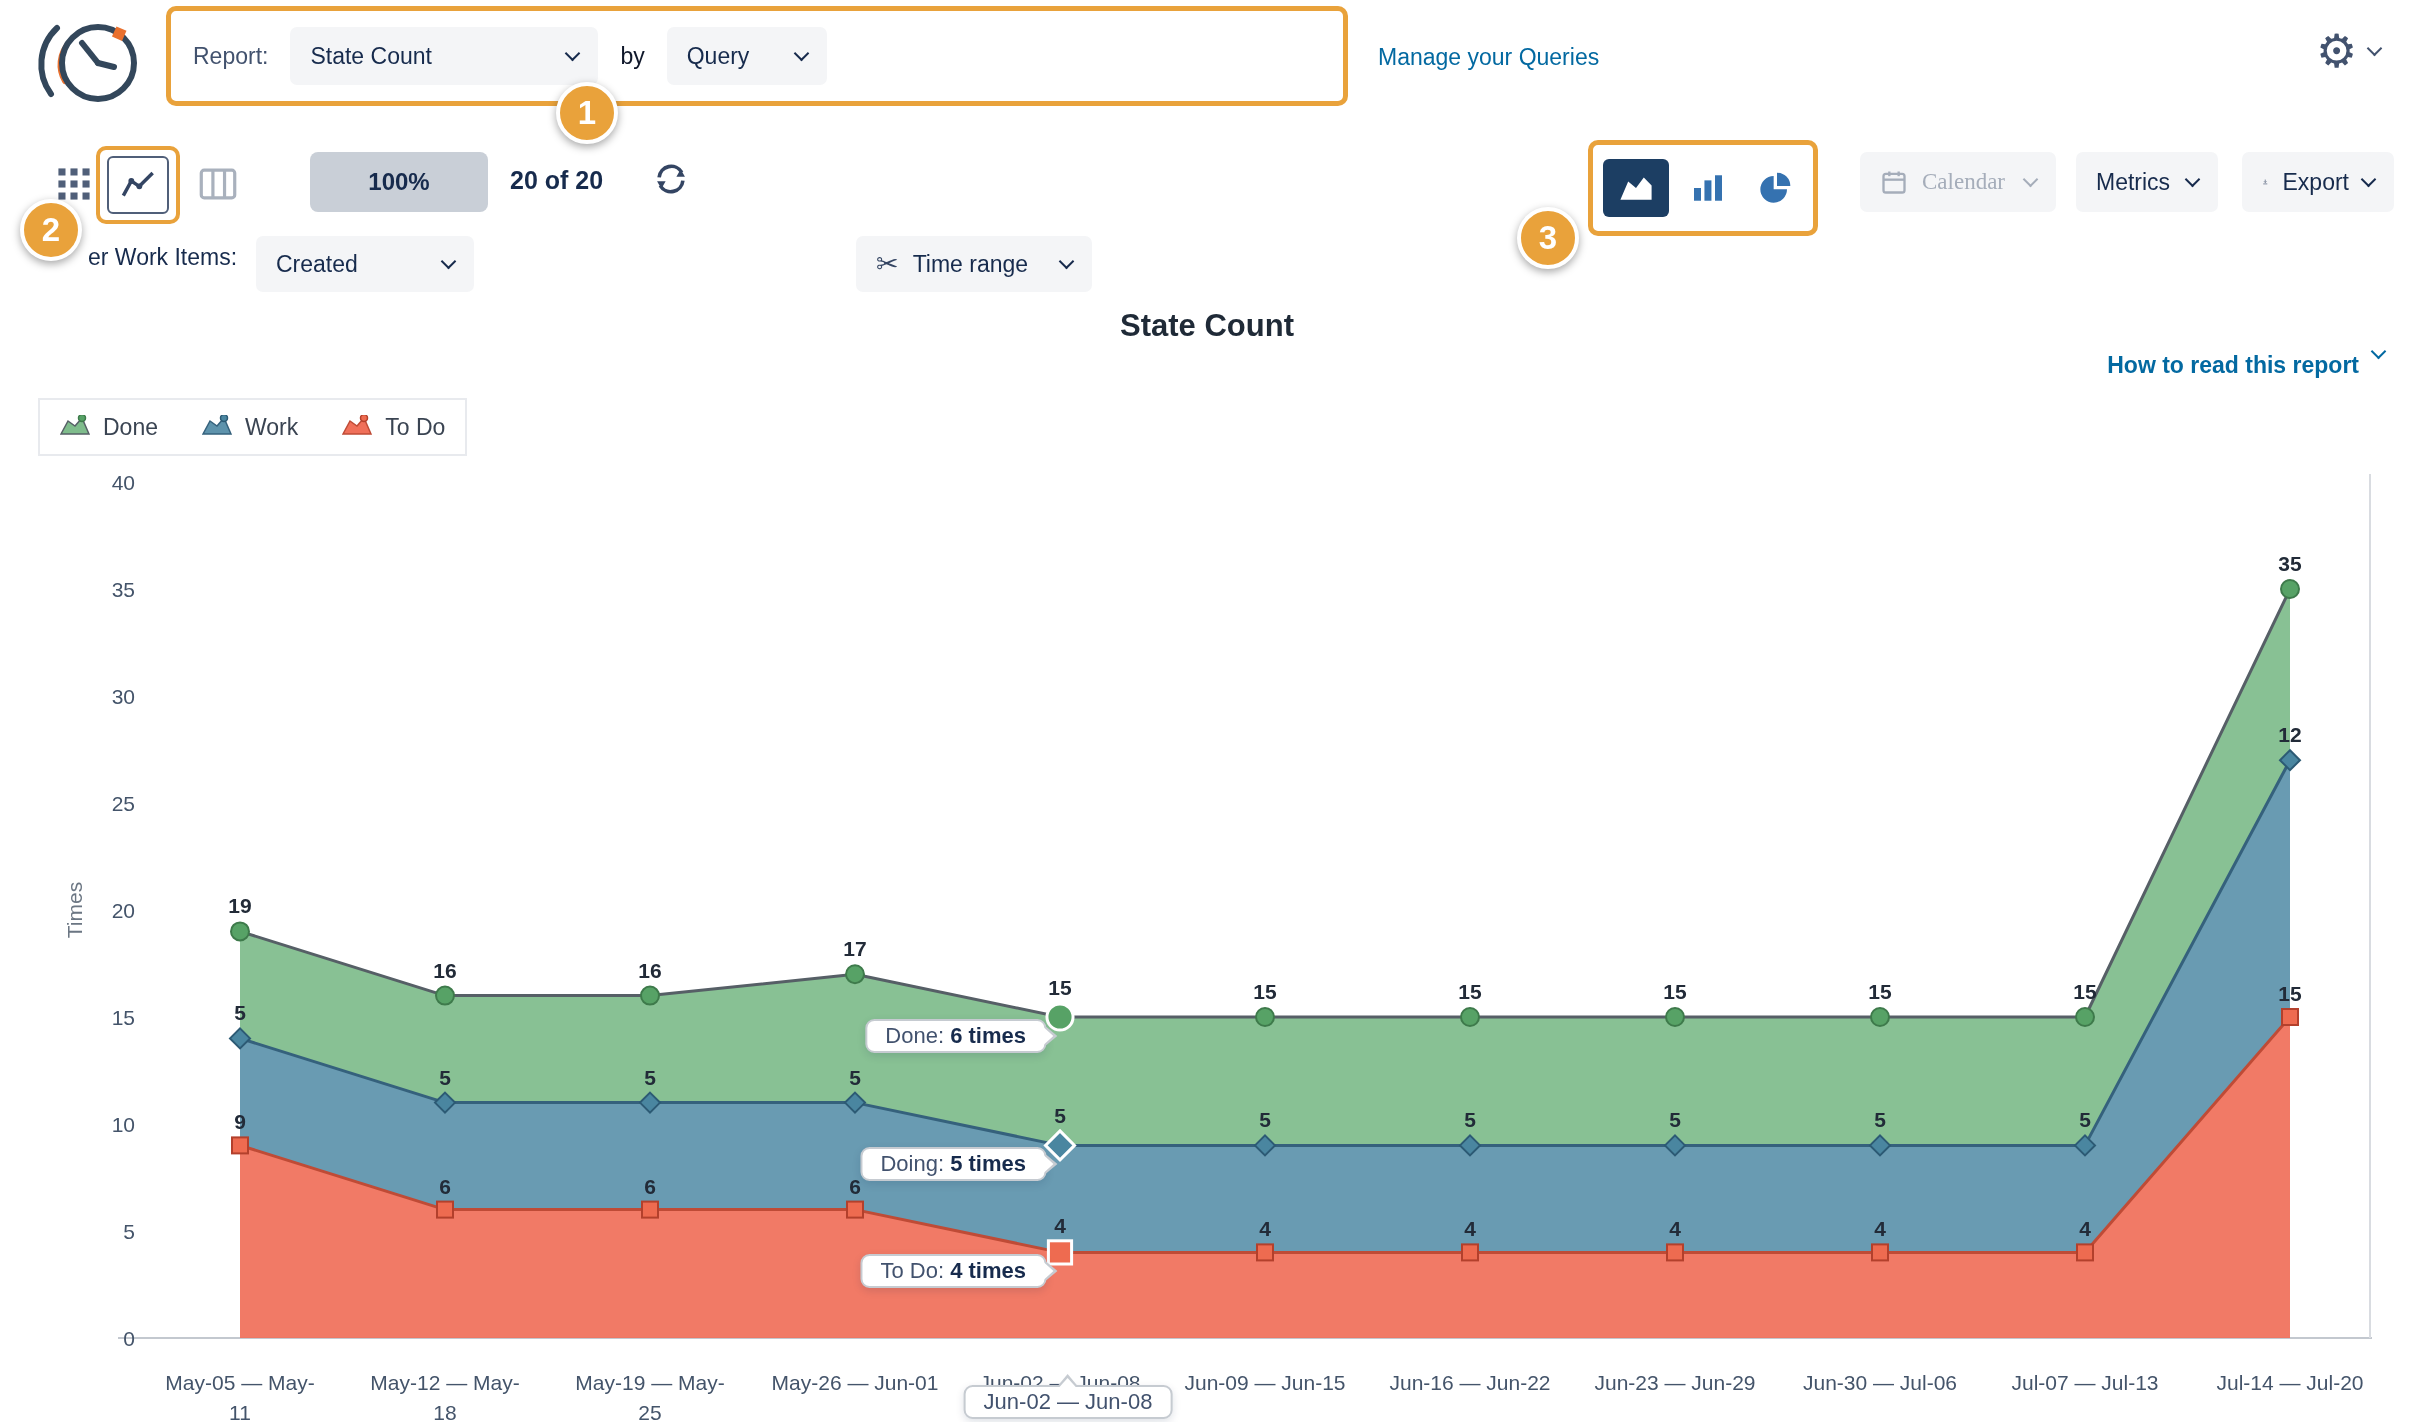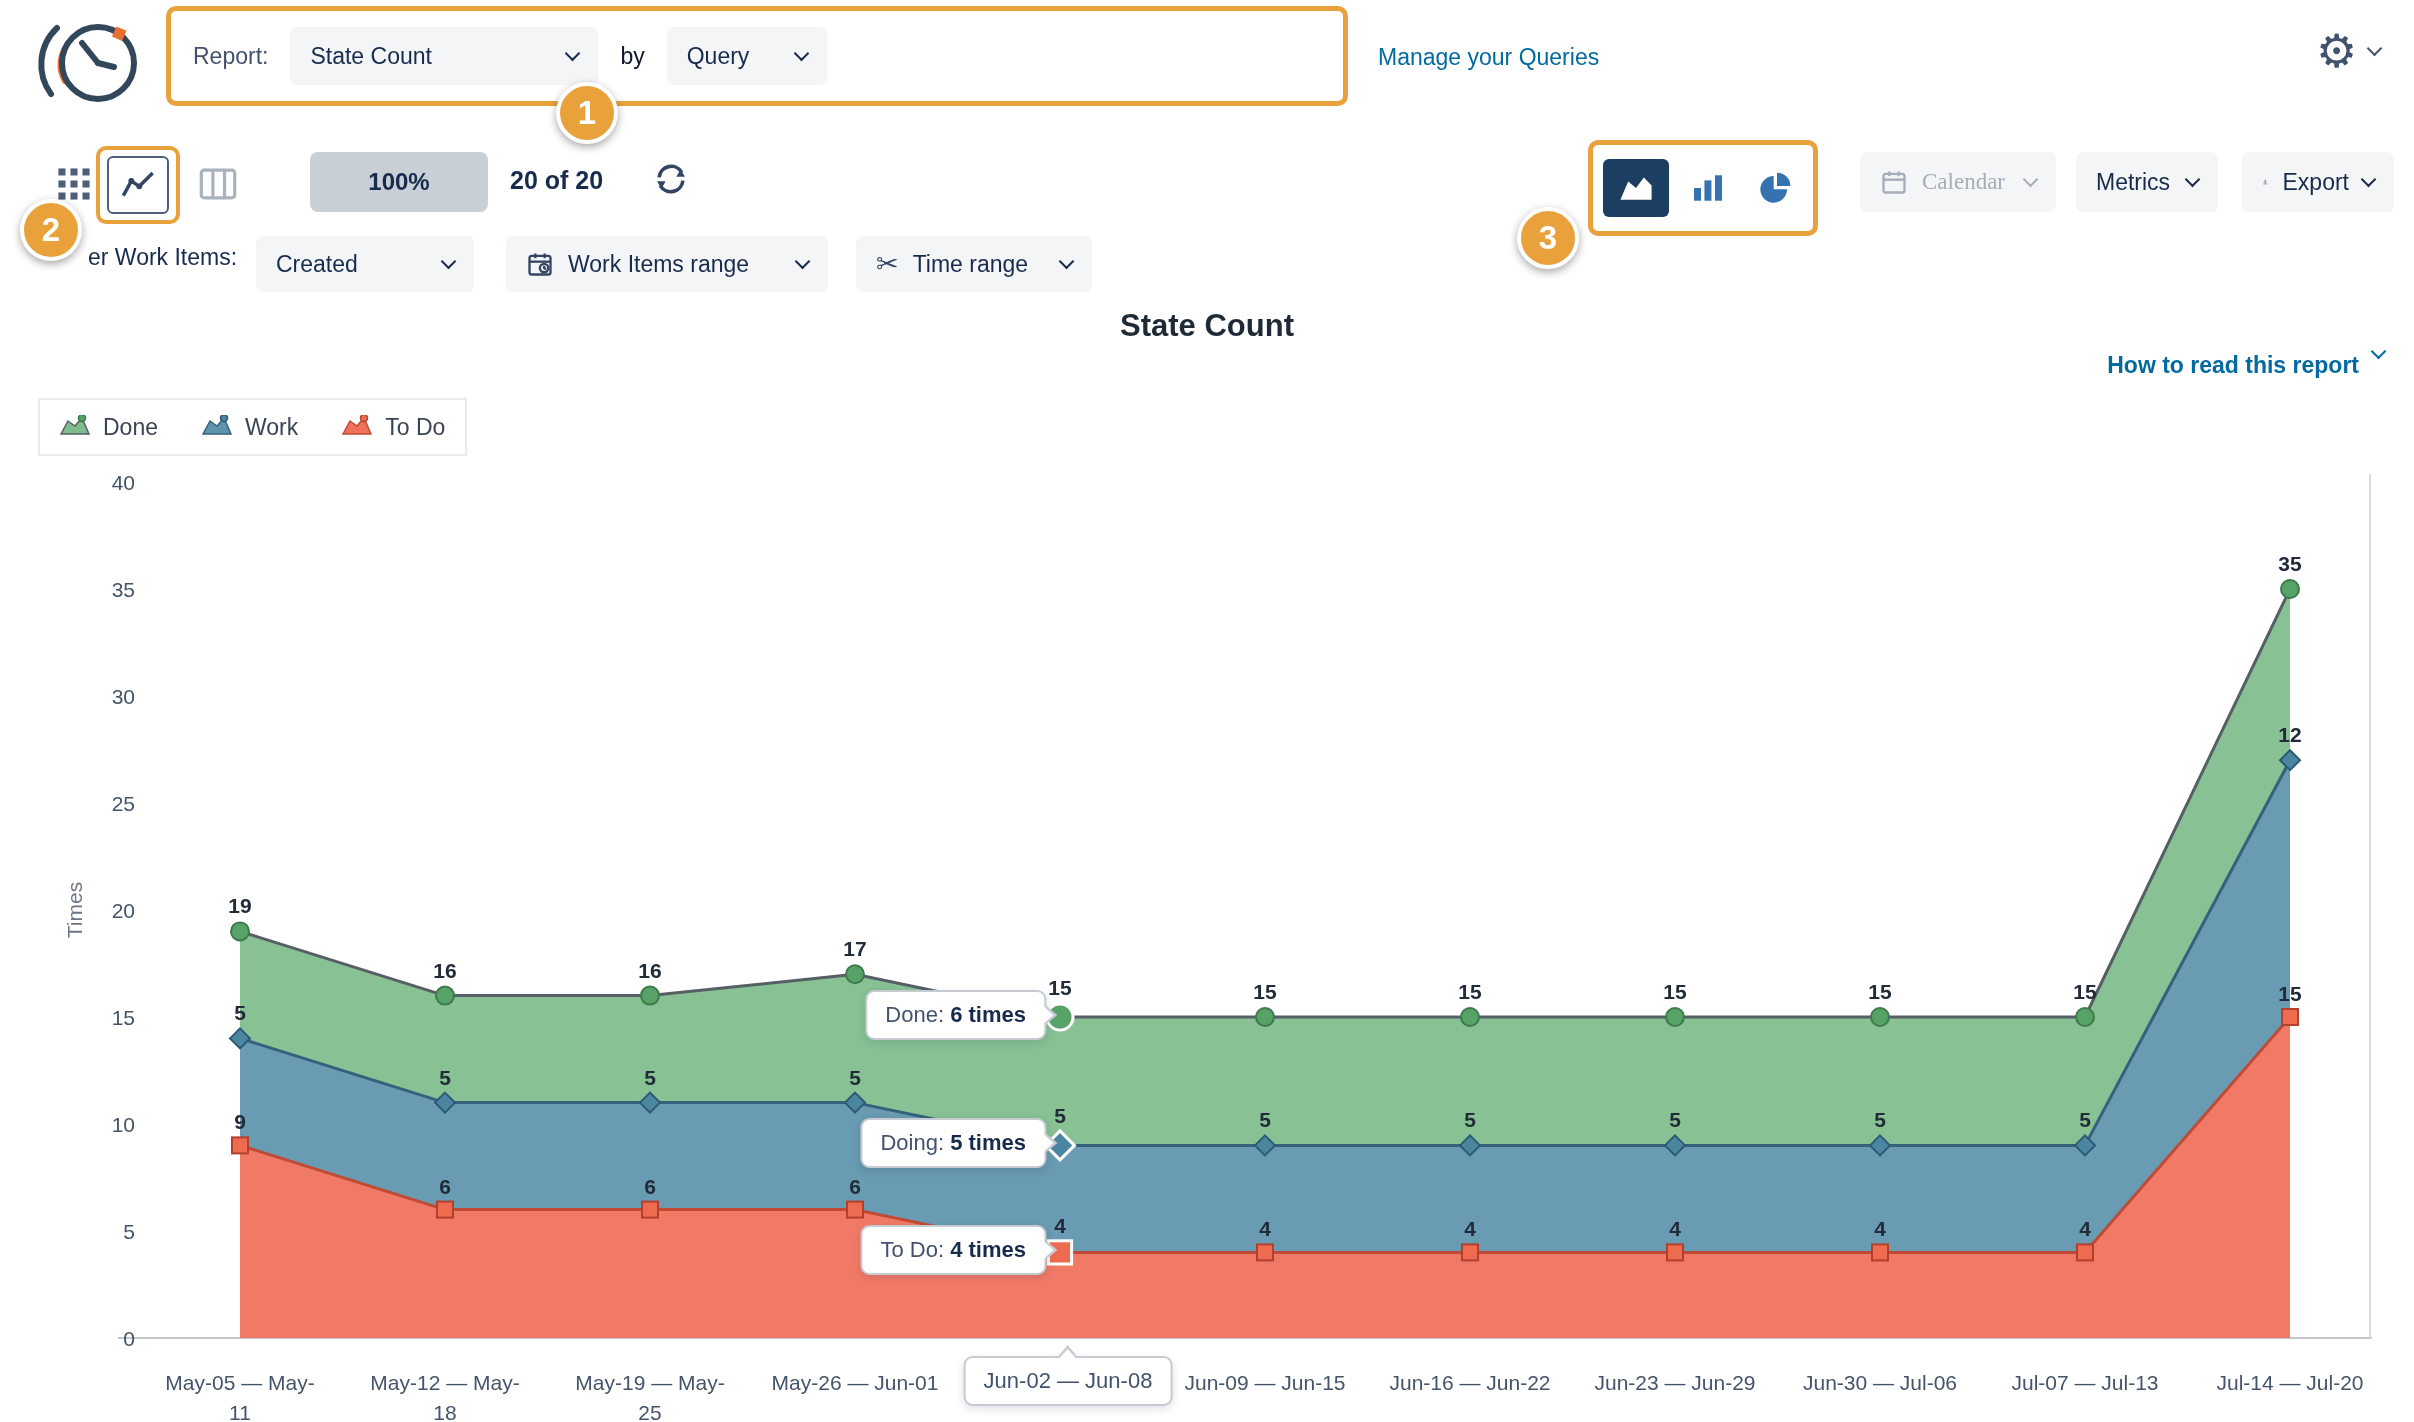--- a/index.html
+++ b/index.html
@@ -75,22 +75,22 @@
   .legend { position:absolute; left:38px; top:398px; height:58px; display:flex; align-items:center;
             gap:44px; padding:0 20px; border:2px solid #E8EAEE; background:#fff; }
   .legend-item { display:flex; align-items:center; gap:13px; font-size:23px; color:#3A4452; cursor:pointer; }
 
   
   .chart-wrap { position:absolute; left:60px; top:460px; width:2330px; height:980px; z-index:2; }
   .chart-wrap svg { display:block; }
 
   
   .tip { position:absolute; background:#fff; border:2px solid #C6CBD1; border-radius:9px;
-         padding:10px 18px; font-size:22px; color:#42526E; box-shadow:0 3px 8px rgba(9,30,66,.13);
-         z-index:15; white-space:nowrap; }
+         padding:2px 18px; font-size:22px; color:#42526E; box-shadow:0 3px 8px rgba(9,30,66,.13);
+         z-index:15; white-space:nowrap;margin-top:29px; }
   .tip b { color:#172B4D; }
   .tip-right { transform:translateX(-100%); }
   .tip-right::before { content:""; position:absolute; right:-13px; top:50%; margin-top:-10px;
          border-top:10px solid transparent; border-bottom:10px solid transparent; border-left:12px solid #C6CBD1; }
   .tip-right::after { content:""; position:absolute; right:-9px; top:50%; margin-top:-9px;
          border-top:9px solid transparent; border-bottom:9px solid transparent; border-left:10px solid #fff; }
   .tip-up { transform:translateX(-50%); }
   .tip-up::before { content:""; position:absolute; top:-13px; left:50%; margin-left:-10px;
          border-left:10px solid transparent; border-right:10px solid transparent; border-bottom:12px solid #C6CBD1; }
   .tip-up::after { content:""; position:absolute; top:-9px; left:50%; margin-left:-9px;
@@ -251,34 +251,20 @@
     <span class="chev"></span>
   </div>
 
   <span class="filter-label">er Work Items:</span>
 
   <div class="dd dd-created">
     <span class="lbl">Created</span>
     <span class="chev"></span>
   </div>
 
-  <div class="dd dd-wir">
-    <svg viewBox="0 0 24 24" width="28" height="28">
-      <g fill="none" stroke="#344563" stroke-width="2">
-        <rect x="3" y="5" width="18" height="16" rx="2"></rect>
-          <line x1="3" y1="10" x2="21" y2="10"></line>
-        <line x1="8" y1="3" x2="8" y2="7"></line>
-          <line x1="16" y1="3" x2="16" y2="7"></line>
-        <circle cx="15.5" cy="15.5" r="3.6"></circle>
-          <polyline points="15.5,13.6 15.5,15.5 17.2,16.4"></polyline>
-      </g>
-    </svg>
-    <span class="lbl">Work Items range</span>
-    <span class="chev"></span>
-  </div>
 
   <div class="dd dd-tr">
     <span style="font-size:27px;color:#344563;line-height:1;">✂</span>
     <span class="lbl">Time range</span>
     <span class="chev"></span>
   </div>
 
   <div class="report-title">State Count</div>
 
   <a class="link howto">

